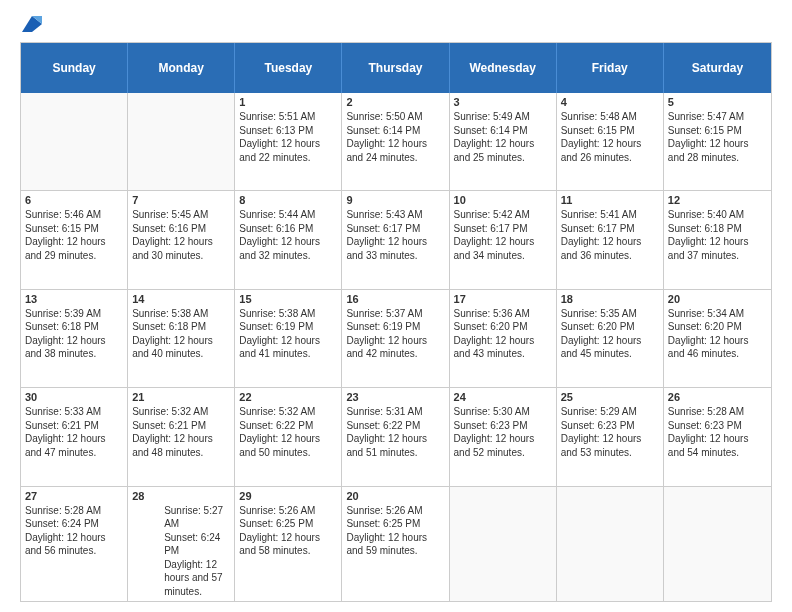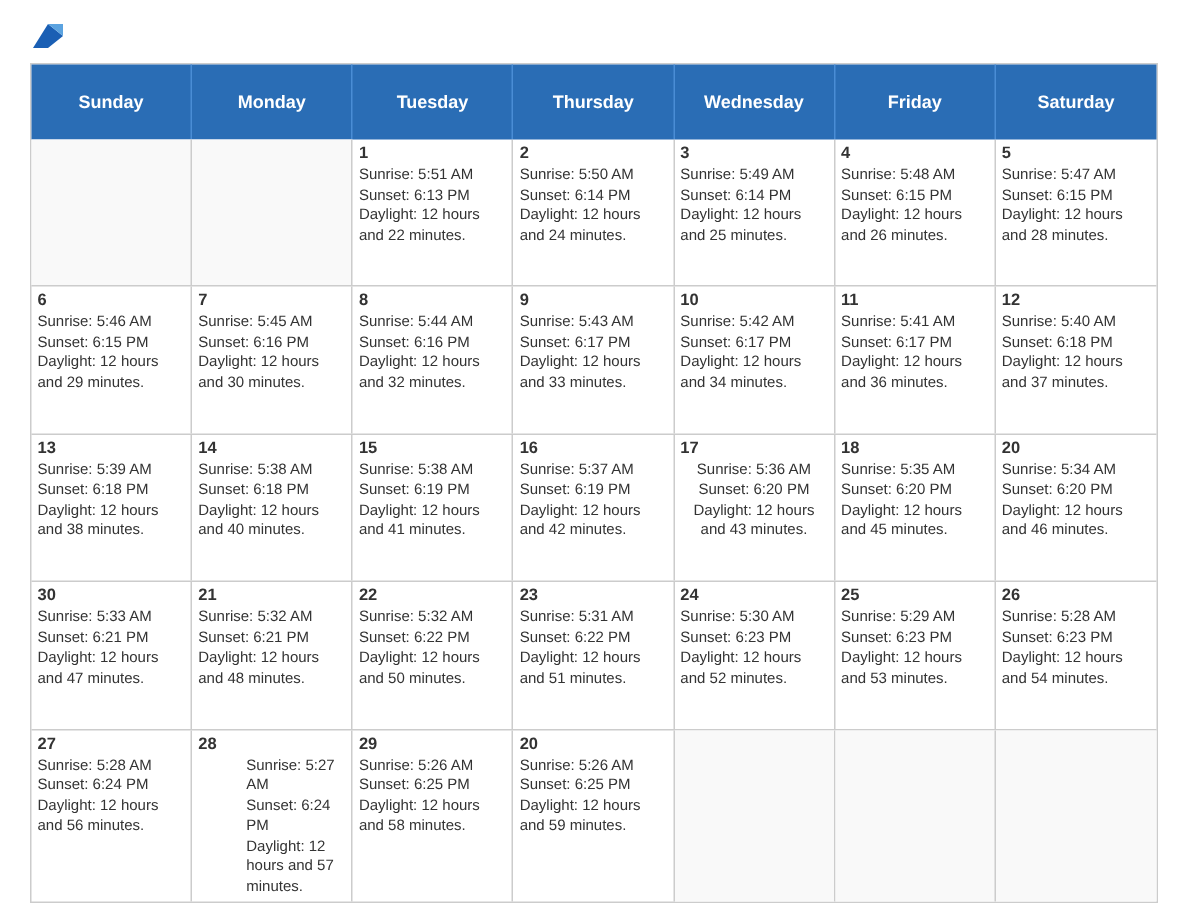--- a/index.html
+++ b/index.html
@@ -245,21 +245,21 @@
 Daylight: 12 hours and 41 minutes.</div>
           </div>
           <div class="cal-cell">
             <span class="day-num">16</span>
             <div class="cell-info" style="white-space: pre-line;">Sunrise: 5:37 AM
 Sunset: 6:19 PM
 Daylight: 12 hours and 42 minutes.</div>
           </div>
           <div class="cal-cell">
             <span class="day-num">17</span>
-            <div class="cell-info" style="white-space: pre-line; text-align: center;">Sunrise: 5:36 AM
+            <div class="cell-info" style="white-space: pre-line;">Sunrise: 5:36 AM
 Sunset: 6:20 PM
 Daylight: 12 hours and 43 minutes.</div>
           </div>
           <div class="cal-cell">
             <span class="day-num">18</span>
             <div class="cell-info" style="white-space: pre-line;">Sunrise: 5:35 AM
 Sunset: 6:20 PM
 Daylight: 12 hours and 45 minutes.</div>
           </div>
           <div class="cal-cell">

